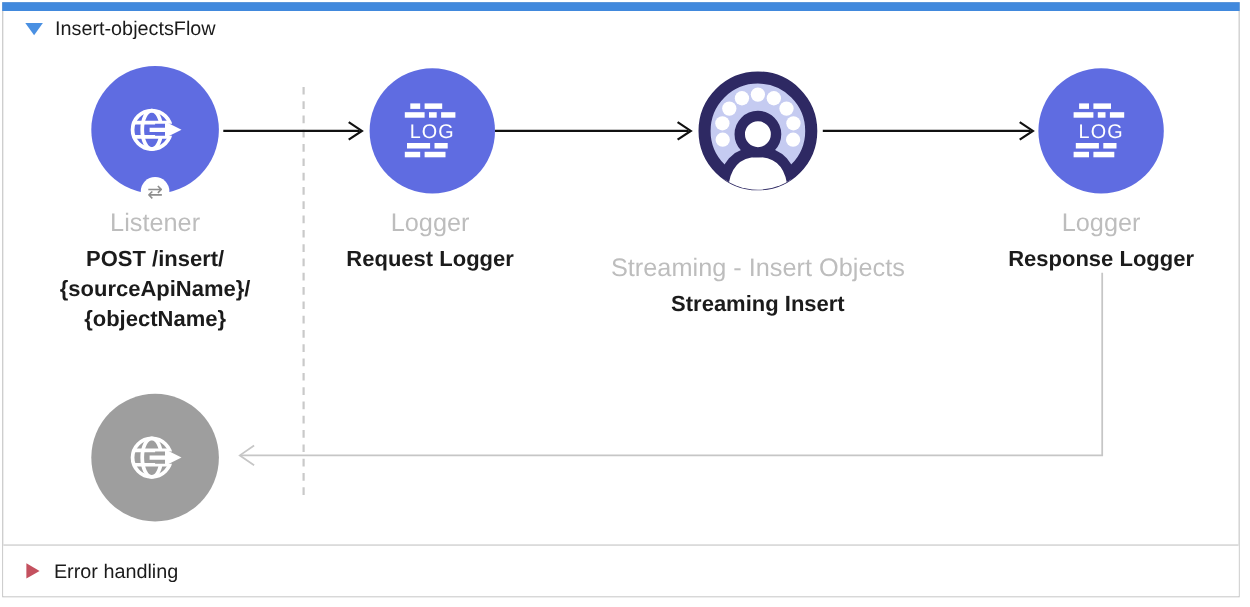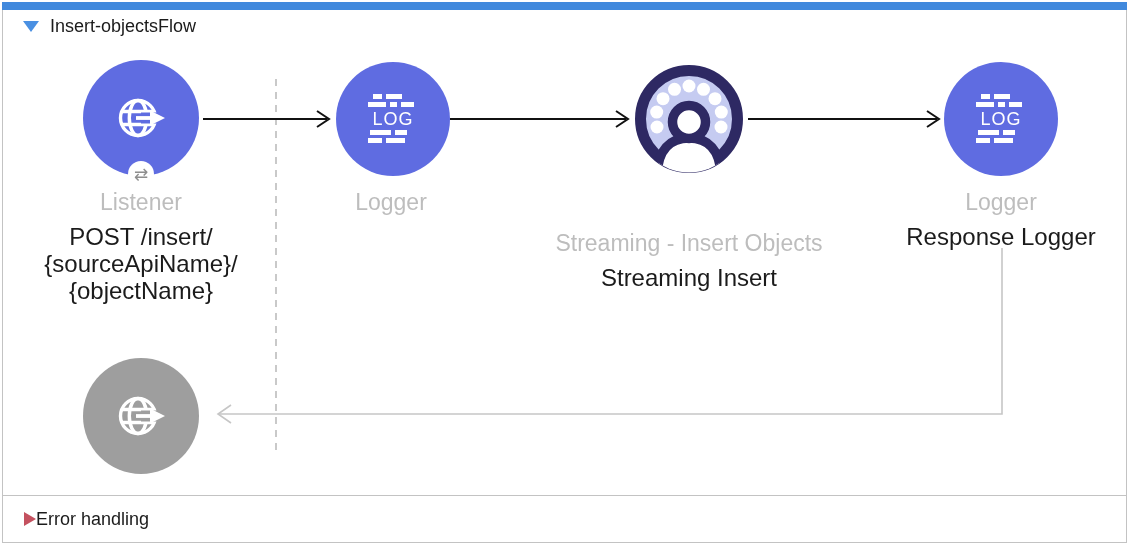--- a/index.html
+++ b/index.html
@@ -74,42 +74,42 @@
     background: #fff; border-radius: 50%;
     display: flex; align-items: center; justify-content: center;
     color: var(--badge-gray); font-size: 17px; line-height: 1;
   }
 
   .node-labels {
     position: absolute; text-align: center;
     pointer-events: none;
   }
   .node-type { font-size: 23px; color: var(--label-gray); margin-bottom: 7px; }
-  .node-name { font-size: 24px; color: var(--text-black); line-height: 27px; }
+  .node-name { font-size: 20px; color: var(--text-black); line-height: 27px; font-weight: bold; }
 
   .log-bar { fill: #ffffff; }
   .log-text {
     fill: #ffffff; font-size: 18px; letter-spacing: 1px;
     font-family: "Liberation Sans", "DejaVu Sans", sans-serif;
     text-anchor: middle;
   }
   .globe-stroke { stroke: #ffffff; stroke-width: 3.4; fill: none; }
   .globe-gap { stroke: currentColor; stroke-width: 11; fill: none; }
   .globe-arrow-line { stroke: #ffffff; stroke-width: 3.8; fill: none; }
   .globe-arrow-head { fill: #ffffff; }
 
   .stream-ring { fill: var(--streaming-lavender); stroke: var(--streaming-navy); stroke-width: 11; }
   .stream-dot { fill: #ffffff; }
   .stream-person { fill: #ffffff; stroke: var(--streaming-navy); stroke-width: 9.5; }
 
   .error-section {
     position: absolute; left: 0; right: 0; bottom: 0;
     height: 47px;
     border-top: 1px solid var(--border-gray);
-    display: flex; align-items: center; gap: 0;
+    display: flex; align-items: center; gap: 13px;
     padding-left: 21px;
     background: #fff;
     cursor: pointer;
   }
   .tri-right {
     width: 0; height: 0;
     border-top: 7px solid transparent;
     border-bottom: 7px solid transparent;
     border-left: 12px solid var(--error-triangle);
   }
@@ -239,20 +239,21 @@
 
     <div class="node-labels" style="left:18px; top:186px; width:240px;">
       <div class="node-type">Listener</div>
       <div class="node-name">POST /insert/</div>
       <div class="node-name">{sourceApiName}/</div>
       <div class="node-name">{objectName}</div>
     </div>
 
     <div class="node-labels" style="left:268px; top:186px; width:240px;">
       <div class="node-type">Logger</div>
+      <div class="node-name">Request Logger</div>
     </div>
 
     <div class="node-labels" style="left:536px; top:186px; width:300px;margin-top:41px;">
       <div class="node-type">Streaming - Insert Objects</div>
       <div class="node-name">Streaming Insert</div>
     </div>
 
     <div class="node-labels" style="left:878px; top:186px; width:240px;">
       <div class="node-type">Logger</div>
       <div class="node-name">Response Logger</div>

